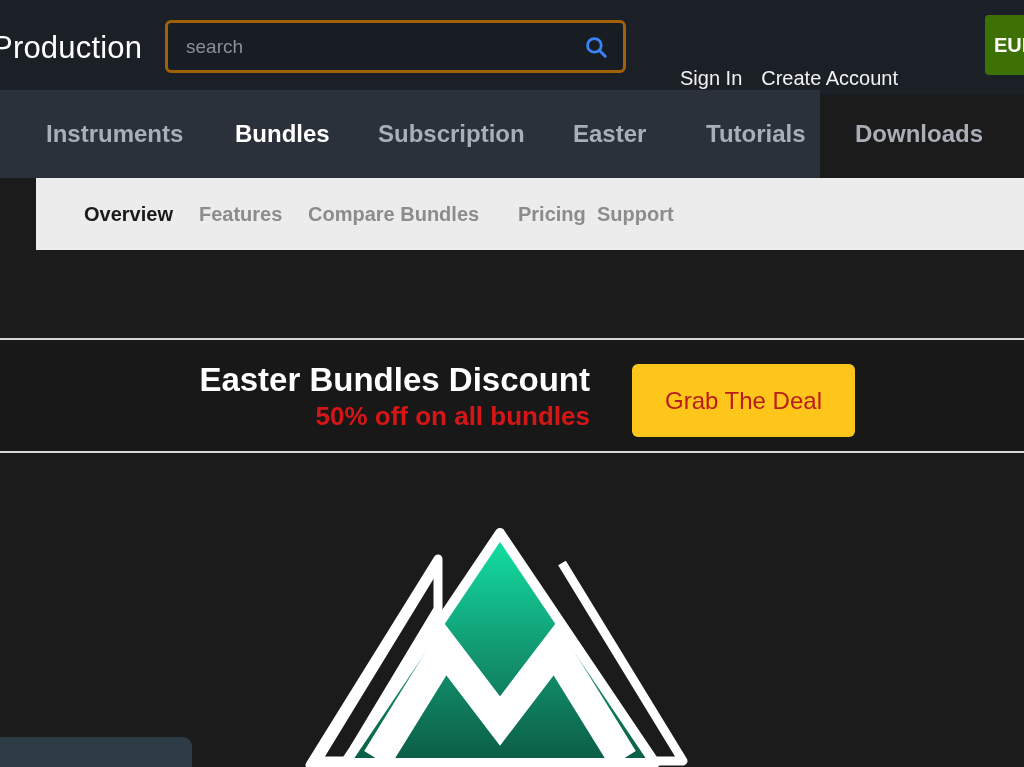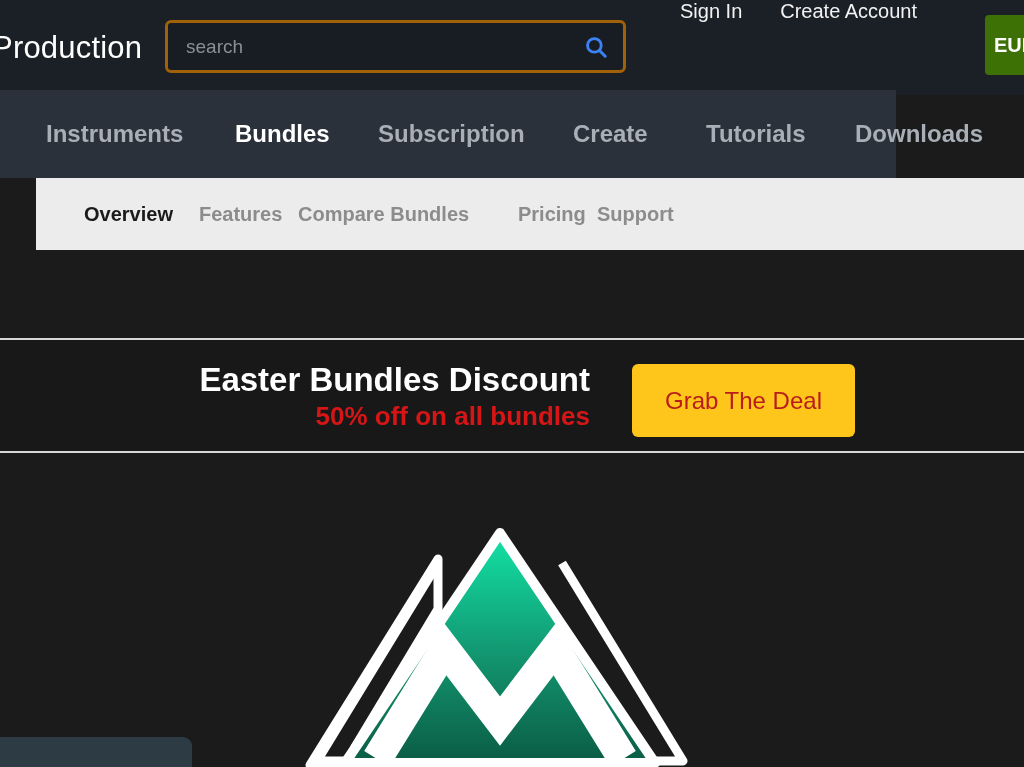--- a/index.html
+++ b/index.html
@@ -41,41 +41,41 @@
     padding: 0 16px 0 18px;
   }
   .search-input::placeholder { color: #8a8f96; }
   .search-btn {
     width: 54px; height: 100%;
     background: transparent; border: none; cursor: pointer;
     display: flex; align-items: center; justify-content: center;
   }
   .topbar-links {
     position: absolute; left: 680px; top: 0; height: 90px;
-    display: flex; align-items: flex-start; gap: 38px;
+    display: flex; align-items: flex-end; gap: 19px;
   }
   .topbar-link {
     color: #f2f2f2; font-size: 20px; font-weight: 400;
     text-decoration: none; white-space: nowrap; cursor: pointer;
   }
   .currency-btn {
     position: absolute; left: 985px; top: 15px;
     height: 60px; width: 80px;
     background: #3d7005;
     border: none; border-radius: 4px;
     color: #ffffff; font-family: "Liberation Sans", sans-serif;
     font-size: 20px; font-weight: bold;
     display: flex; align-items: center; justify-content: flex-start;
     padding-left: 9px;
     cursor: pointer; overflow: hidden;
   }
 
   
   .mainnav {
-    position: absolute; left: 0; top: 90px; width: 896px; height: 88px;
+    position: absolute; left: 0; top: 90px; width: 820px; height: 88px;
     background: #2b313a;
     display: flex; align-items: center;
   }
   .mainnav-item {
     color: #a9afb6; font-size: 24px; font-weight: bold;
     white-space: nowrap; cursor: pointer; text-decoration: none;
   }
   .mainnav-item.active { color: #ffffff; }
 
   
@@ -163,30 +163,30 @@
   </div>
 
   <button class="currency-btn">EUR</button>
 </div>
 
 <div class="mainnav">
 
   <a class="mainnav-item" style="position:absolute;left:46px;">Instruments</a>
   <a class="mainnav-item active" style="position:absolute;left:235px;">Bundles</a>
   <a class="mainnav-item" style="position:absolute;left:378px;">Subscription</a>
-  <a class="mainnav-item" style="position:absolute;left:573px;">Create</a>
+  <a class="mainnav-item" style="position:absolute;left:573px;">Easter</a>
   <a class="mainnav-item" style="position:absolute;left:706px;">Tutorials</a>
   <a class="mainnav-item" style="position:absolute;left:855px;">Downloads</a>
 </div>
 
 <div class="subnav">
 
   <a class="subnav-item active" style="position:absolute;left:48px;">Overview</a>
   <a class="subnav-item" style="position:absolute;left:163px;">Features</a>
-  <a class="subnav-item" style="position:absolute;left:262px;">Compare Bundles</a>
+  <a class="subnav-item" style="position:absolute;left:272px;">Compare Bundles</a>
   <a class="subnav-item" style="position:absolute;left:482px;">Pricing</a>
   <a class="subnav-item" style="position:absolute;left:561px;">Support</a>
 </div>
 
 <div class="content">
 
   <div class="rule rule-top"></div>
 
   <div class="promo">
     <div class="promo-text">

